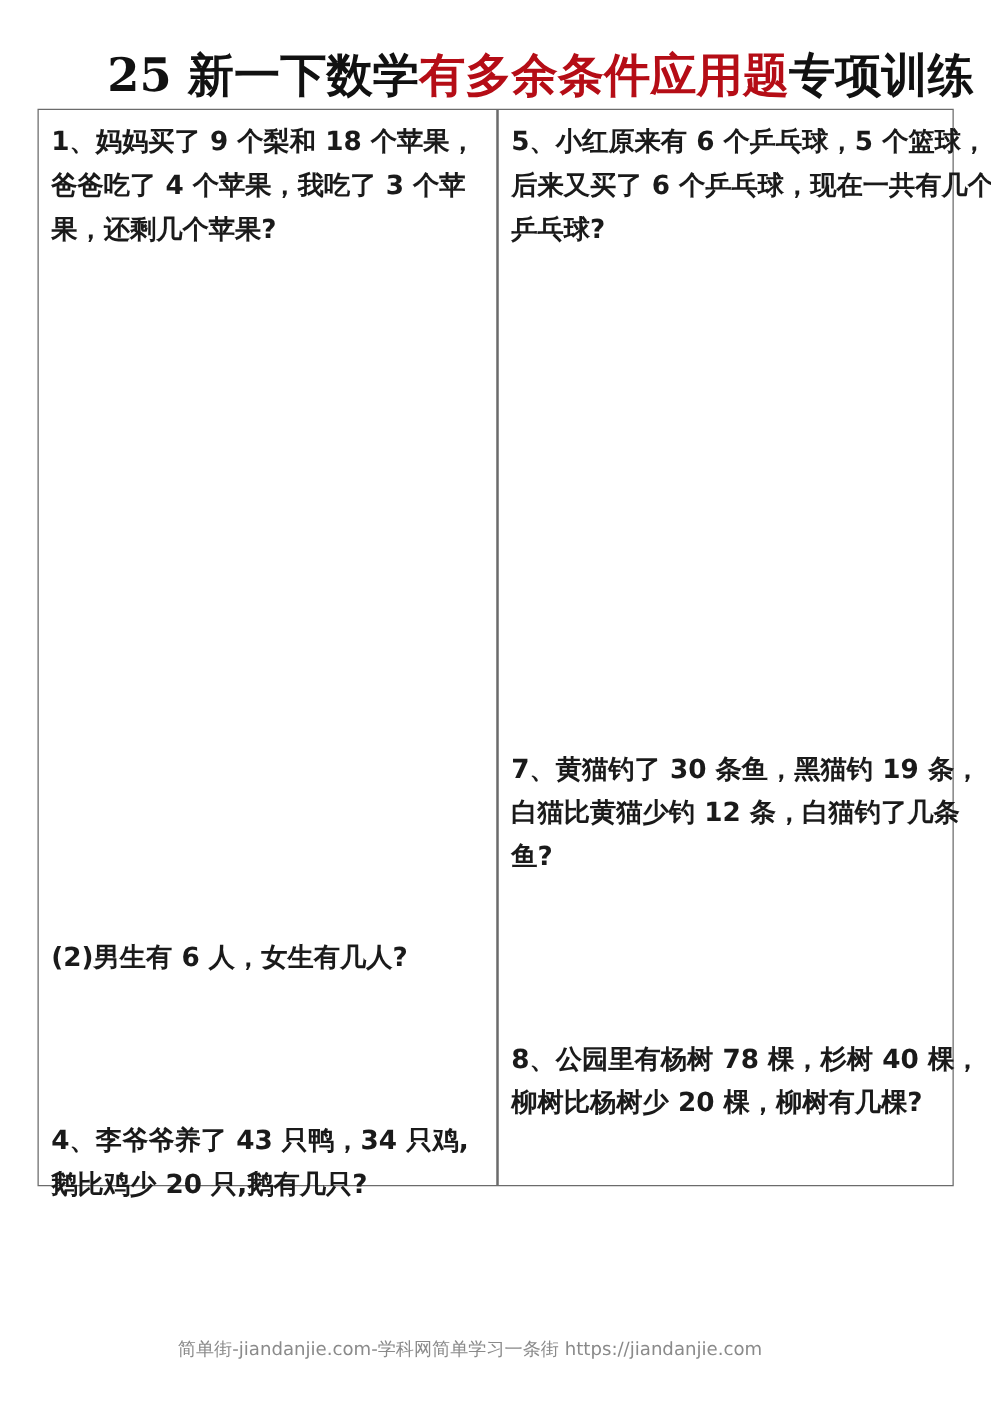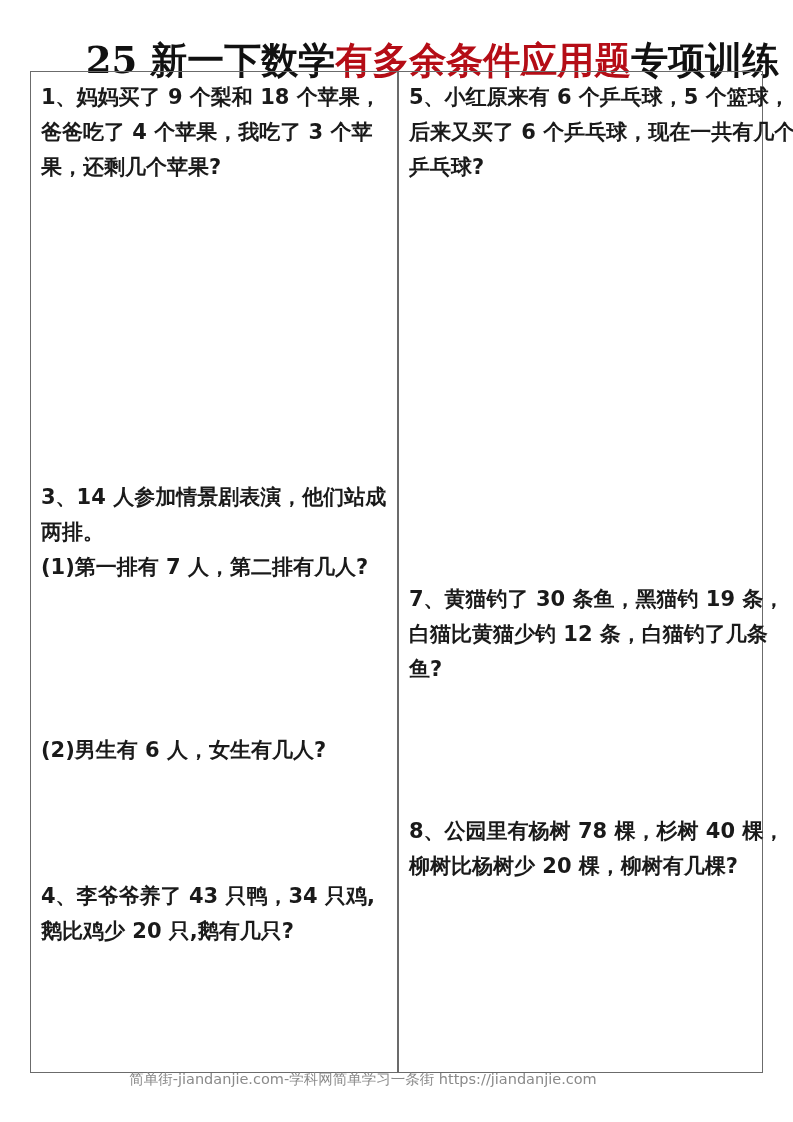--- a/index.html
+++ b/index.html
@@ -3,49 +3,45 @@
 <meta charset="utf-8">
 <style>
   html, body { margin: 0; padding: 0; background: #ffffff; }
   body { width: 793px; height: 1122px; position: relative; overflow: hidden;
          font-family: "DejaVu Sans", sans-serif; color: #111; }
   .title { position: absolute; top: 36px; left: 0; width: 793px; text-align: center;
            font-family: "DejaVu Serif", serif; font-weight: bold; font-size: 37px;
            letter-spacing: 0px; line-height: 48px; white-space: nowrap; padding-left: 36px; }
   .title .black { color: #111111; }
   .title .red { color: #b50d16; }
-  .sheet { position: absolute; left: 30px; top: 71px; width: 733px; height: 1002px;
+  .sheet { position: absolute; left: 30px; top: 87px; width: 733px; height: 862px;
            border: 1.5px solid #6b6b6b; box-sizing: border-box; }
   .divider { position: absolute; left: 366px; top: 0; width: 1.5px; height: 100%; background: #6b6b6b; }
   .col { position: absolute; top: 0; height: 100%; }
   .col.left { left: 0; width: 366px; }
   .col.right { left: 368px; width: 365px; padding-left: 40px; }
   .q { position: absolute; left: 10px; right: 8px; font-size: 21px; line-height: 35px;
        font-weight: 600; color: #1a1a1a; }
   .q p { margin: 0; }
-  .footer { position: absolute; top: 1070px; left: 0; width: 726px; text-align: center;
+  .footer { position: absolute; top: 1070px; left: 13px; width: 726px; text-align: center;
             font-size: 14.5px; color: #8a8a8a; white-space: nowrap; }
 </style>
 </head>
 <body>
 
 <div class="title">
   <span class="black">25 新一下数学</span><span class="red">有多余条件应用题</span><span class="black">专项训练</span>
 </div>
 
 <div class="sheet">
   <div class="divider"></div>
 
   <div class="col left">
     <div class="q" style="top:8px;">
       <p>1、妈妈买了 9 个梨和 18 个苹果，爸爸吃了 4 个苹果，我吃了 3 个苹果，还剩几个苹果?</p>
-    </div>
-    <div class="q" style="top:408px;">
-      <p>3、14 人参加情景剧表演，他们站成两排。</p>
-      <p>(1)第一排有 7 人，第二排有几人?</p>
     </div>
     <div class="q" style="top:661px;">
       <p>(2)男生有 6 人，女生有几人?</p>
     </div>
     <div class="q" style="top:807px;">
       <p>4、李爷爷养了 43 只鸭，34 只鸡,鹅比鸡少 20 只,鹅有几只?</p>
     </div>
   </div>
 
   <div class="col right">

